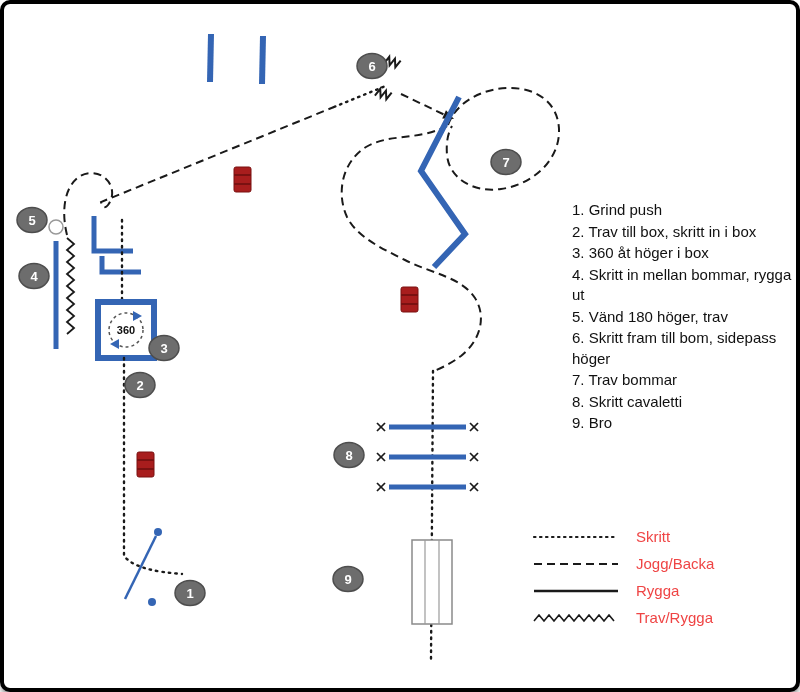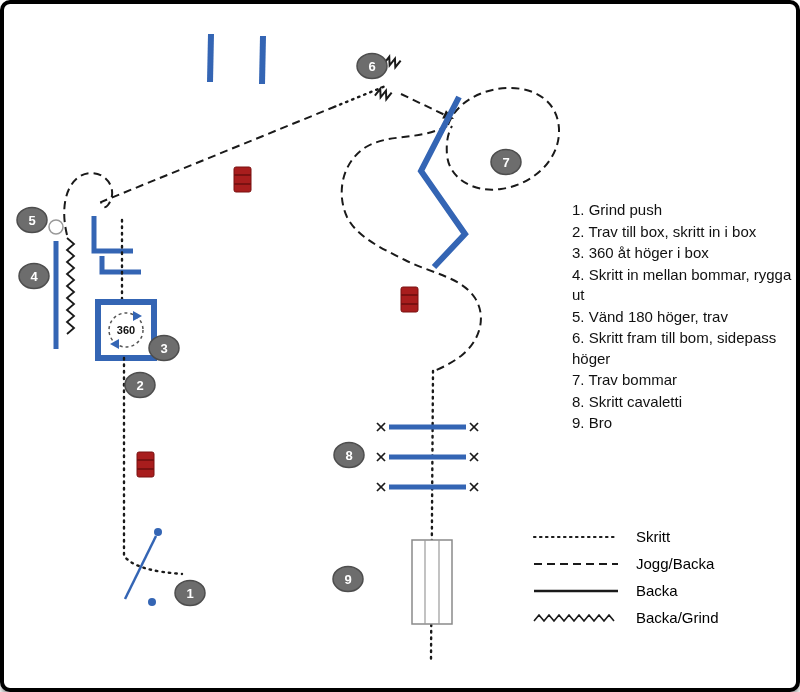--- a/index.html
+++ b/index.html
@@ -36,21 +36,21 @@
   .rot-text    { fill:#111; font-size:11px; font-weight:bold; text-anchor:middle; font-family:"Liberation Sans",sans-serif; }
   .rot-arrow   { fill:var(--pole-blue,#3465b4); }
   .hinge       { fill:#fff; stroke:#999; stroke-width:1.5; }
 
   .instructions { position:absolute; left:568px; top:196px; width:232px; color:#111; }
   .instructions p { margin:0 0 1px 0; font-size:15px; line-height:1.37; }
 
   .legend { position:absolute; left:528px; top:524px; width:250px; }
   .legend-row { display:flex; align-items:center; margin-bottom:10px; }
   .legend-sample { width:88px; height:14px; flex:0 0 88px; }
-  .legend-label { margin-left:16px; font-size:15px; color:#000000; }
+  .legend-label { margin-left:16px; font-size:15px; color:#ef4444; }
   .ls-dotted { stroke:#1a1a1a; stroke-width:2.2; stroke-dasharray:1.5 4.5; stroke-linecap:round; }
   .ls-dashed { stroke:#1a1a1a; stroke-width:2; stroke-dasharray:8 5; }
   .ls-solid  { stroke:#1a1a1a; stroke-width:2.5; }
   .ls-zigzag { stroke:#1a1a1a; stroke-width:1.6; fill:none; }
 </style>
 </head>
 <body>
 
 <div class="frame">
 
@@ -203,23 +203,23 @@
     <div class="legend-row">
       <svg class="legend-sample" viewBox="0 0 88 14">
         <line x1="2" y1="7" x2="86" y2="7" class="ls-dashed"></line>
       </svg>
       <span class="legend-label">Jogg/Backa</span>
     </div>
     <div class="legend-row">
       <svg class="legend-sample" viewBox="0 0 88 14">
         <line x1="2" y1="7" x2="86" y2="7" class="ls-solid"></line>
       </svg>
-      <span class="legend-label">Backa</span>
+      <span class="legend-label">Rygga</span>
     </div>
     <div class="legend-row">
       <svg class="legend-sample" viewBox="0 0 88 14">
         <path class="ls-zigzag" d="M2,10 l5,-6 l5,6 l5,-6 l5,6 l5,-6 l5,6 l5,-6 l5,6 l5,-6 l5,6 l5,-6 l5,6 l5,-6 l5,6 l5,-6 l5,6"></path>
       </svg>
-      <span class="legend-label">Backa/Grind</span>
+      <span class="legend-label">Trav/Rygga</span>
     </div>
   </div>
 
 </div>
 
 </body></html>

